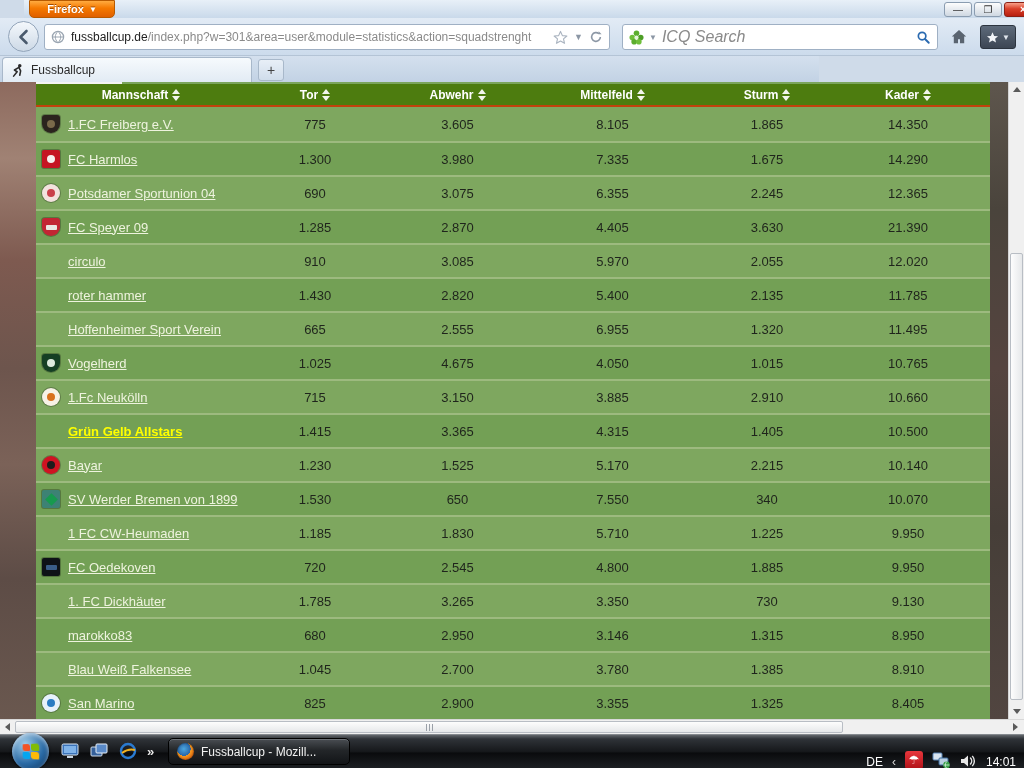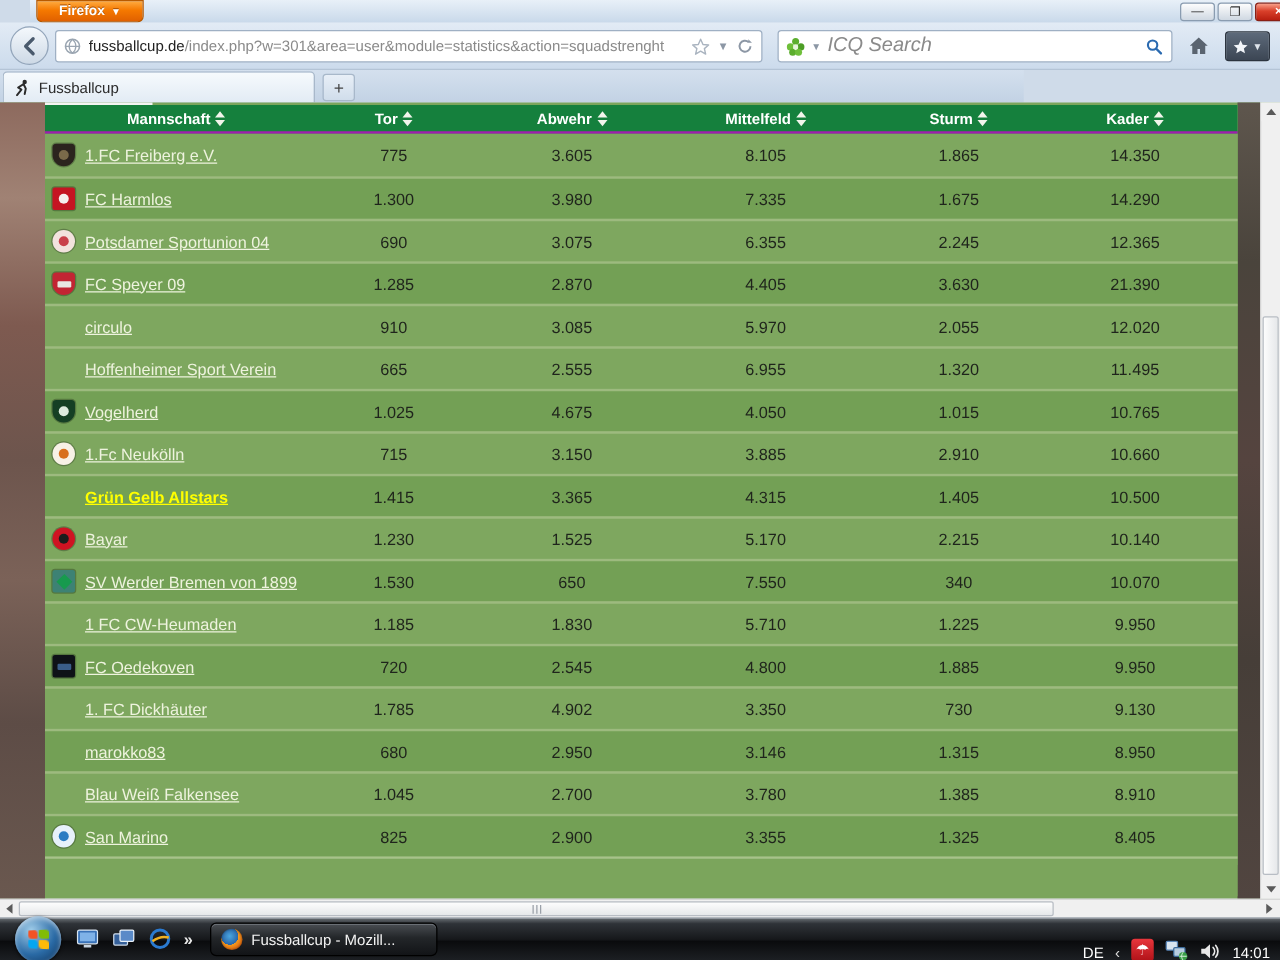--- a/index.html
+++ b/index.html
@@ -27,21 +27,21 @@
   
   .tabbar{position:absolute;left:0;top:56px;width:819px;height:26px;background:linear-gradient(#d4e0ee,#c2d2e4);}
   .tab{position:absolute;left:2px;top:1px;width:250px;height:25px;background:linear-gradient(#f6fafd,#e2ebf4);border:1px solid #a8b8ca;border-bottom:none;border-radius:4px 4px 0 0;box-sizing:border-box;display:flex;align-items:center;gap:6px;padding:0 8px;font-size:12px;color:#2b2b2b;}
   .newtab{position:absolute;left:258px;top:3px;width:26px;height:22px;background:linear-gradient(#e8eff7,#d0ddeb);border:1px solid #a8b8ca;border-radius:3px;box-sizing:border-box;display:flex;align-items:center;justify-content:center;font-size:14px;color:#444;}
   
   .content{position:absolute;left:0;top:82px;width:1024px;height:637px;background:#7ba55c;}
   .bg-left{position:absolute;left:0;top:0;width:36px;height:637px;background:linear-gradient(180deg,#8d6a5e 0%,#a08274 12%,#7e5a50 28%,#6d554d 45%,#7b6258 60%,#5d4c46 78%,#6a584f 100%);}
   .bg-right{position:absolute;left:990px;top:0;width:18px;height:637px;background:linear-gradient(180deg,#5e564d 0%,#4a443c 20%,#55443f 45%,#463e38 70%,#514540 100%);}
   .page-fragment{position:absolute;left:36px;top:0;width:86px;height:5px;background:#f4f4f2;}
   .grid-area{position:absolute;left:36px;top:2px;width:954px;height:633px;background:#7ba55c;}
-  .thead{display:grid;grid-template-columns:26px 184px 138px 147px 163px 146px 136px;height:21px;background:#15803d;border-bottom:2px solid #a21caf;align-items:center;}
+  .thead{display:grid;grid-template-columns:26px 184px 138px 147px 163px 146px 136px;height:21px;background:#4d7c0f;border-bottom:2px solid #c2410c;align-items:center;}
   .th{display:flex;align-items:center;justify-content:center;gap:4px;color:#fff;font-weight:bold;font-size:12px;}
   .sort{display:inline-flex;flex-direction:column;gap:2px;}
   .tri-up{width:0;height:0;border-left:4px solid transparent;border-right:4px solid transparent;border-bottom:5px solid #f2f5ec;}
   .tri-dn{width:0;height:0;border-left:4px solid transparent;border-right:4px solid transparent;border-top:5px solid #f2f5ec;}
   .tbody{position:relative;}
   .trow{display:grid;grid-template-columns:26px 184px 138px 147px 163px 146px 136px;height:34px;align-items:center;box-sizing:border-box;border-top:2px solid #9dba7f;}
   .trow:first-child{border-top:none;}
   .trow.light{background:#7ea75f;}
   .trow.dark{background:#73a055;}
   .cell{font-size:13px;color:#1f241c;text-align:center;}
@@ -284,20 +284,29 @@
           </div>
           <div class="trow light">
             <div class="cell icon-cell"></div>
             <div class="cell name-cell"><span class="team-link">circulo</span></div>
             <div class="cell num-cell">910</div>
             <div class="cell num-cell">3.085</div>
             <div class="cell num-cell">5.970</div>
             <div class="cell num-cell">2.055</div>
             <div class="cell num-cell">12.020</div>
           </div>
+          <div class="trow dark">
+            <div class="cell icon-cell"></div>
+            <div class="cell name-cell"><span class="team-link">roter hammer</span></div>
+            <div class="cell num-cell">1.430</div>
+            <div class="cell num-cell">2.820</div>
+            <div class="cell num-cell">5.400</div>
+            <div class="cell num-cell">2.135</div>
+            <div class="cell num-cell">11.785</div>
+          </div>
           <div class="trow light">
             <div class="cell icon-cell"></div>
             <div class="cell name-cell"><span class="team-link">Hoffenheimer Sport Verein</span></div>
             <div class="cell num-cell">665</div>
             <div class="cell num-cell">2.555</div>
             <div class="cell num-cell">6.955</div>
             <div class="cell num-cell">1.320</div>
             <div class="cell num-cell">11.495</div>
           </div>
           <div class="trow dark">
@@ -380,21 +389,21 @@
             <div class="cell num-cell">720</div>
             <div class="cell num-cell">2.545</div>
             <div class="cell num-cell">4.800</div>
             <div class="cell num-cell">1.885</div>
             <div class="cell num-cell">9.950</div>
           </div>
           <div class="trow light">
             <div class="cell icon-cell"></div>
             <div class="cell name-cell"><span class="team-link">1. FC Dickhäuter</span></div>
             <div class="cell num-cell">1.785</div>
-            <div class="cell num-cell">4.902</div>
+            <div class="cell num-cell">3.265</div>
             <div class="cell num-cell">3.350</div>
             <div class="cell num-cell">730</div>
             <div class="cell num-cell">9.130</div>
           </div>
           <div class="trow dark">
             <div class="cell icon-cell"></div>
             <div class="cell name-cell"><span class="team-link">marokko83</span></div>
             <div class="cell num-cell">680</div>
             <div class="cell num-cell">2.950</div>
             <div class="cell num-cell">3.146</div>

